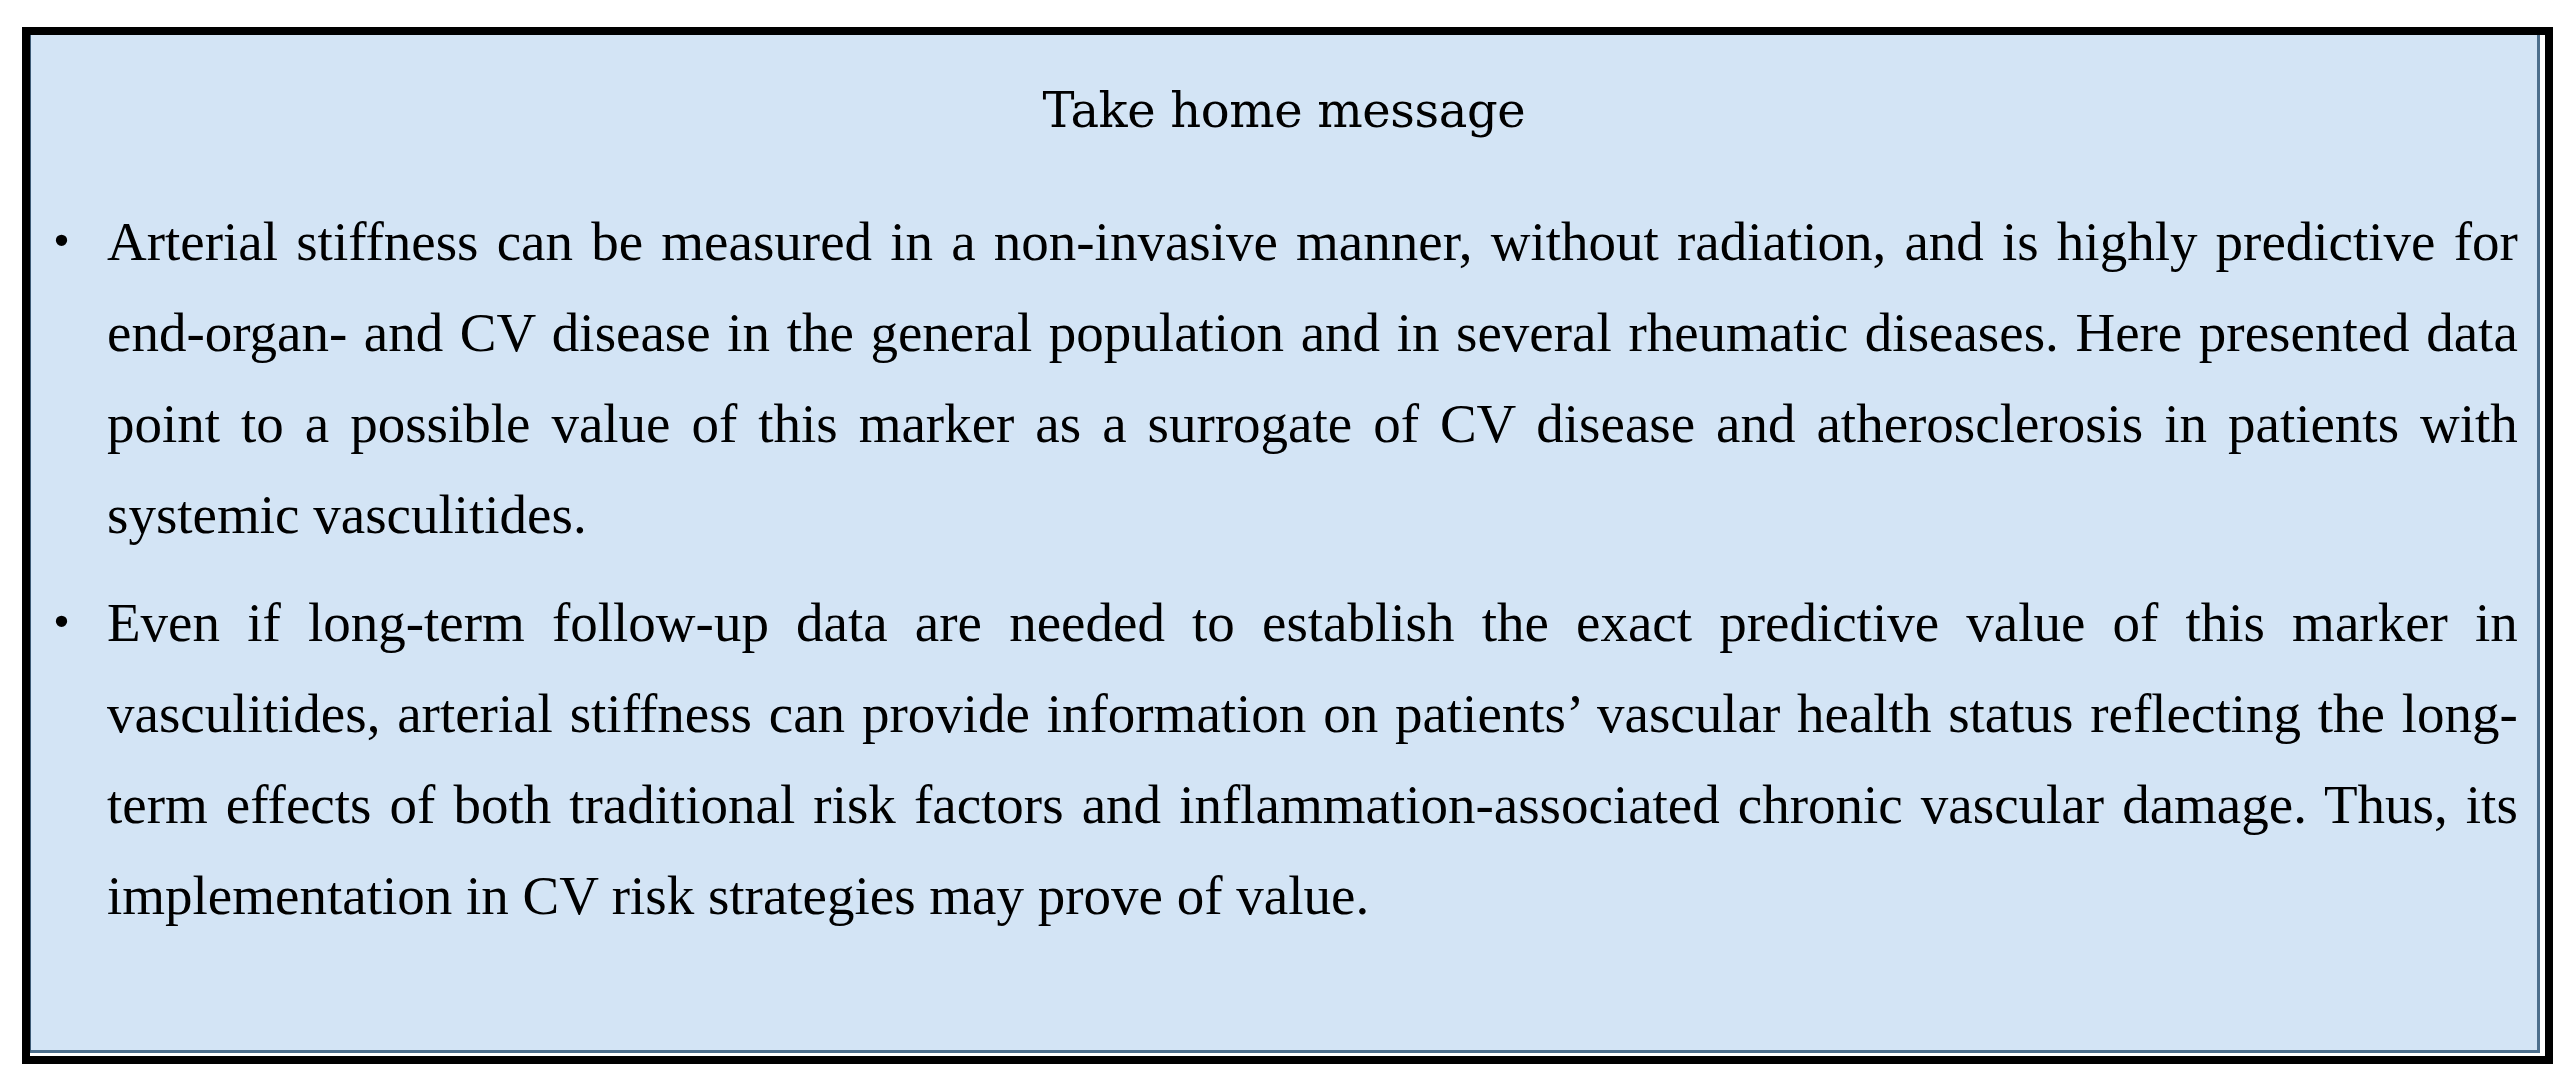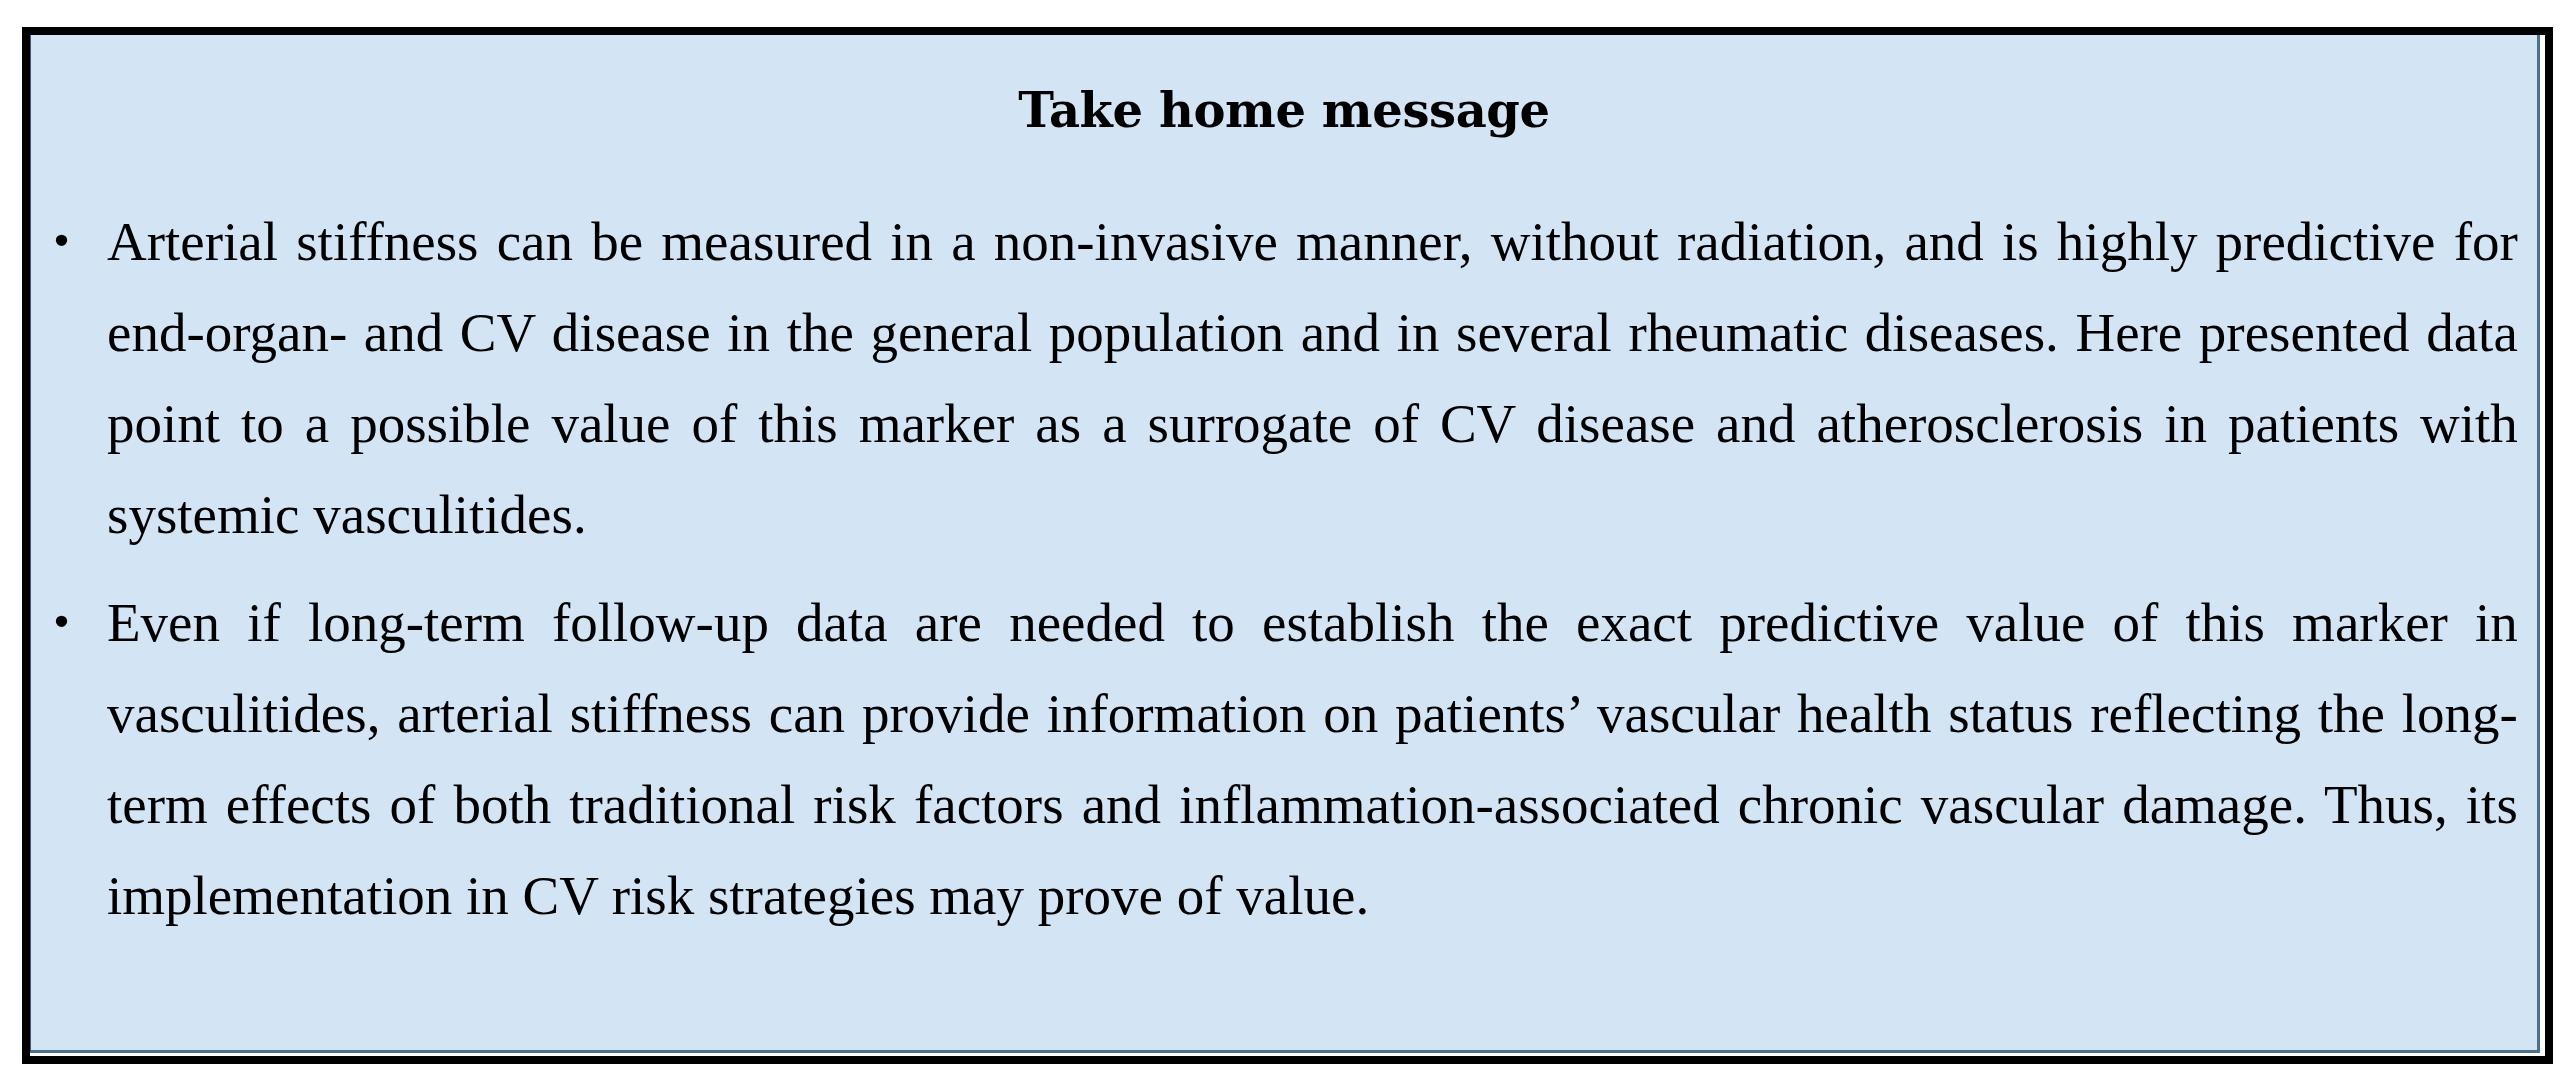--- a/index.html
+++ b/index.html
@@ -33,21 +33,21 @@
     border-bottom: 3.4px solid #4d6f8c;
     border-left: 1.7px solid #3d5a75;
   }
   .title {
     position: absolute;
     left: 0;
     right: 0;
     top: 45px;
     text-align: center;
     font-family: "DejaVu Serif", "Liberation Serif", serif;
-    font-weight: bold;
+    font-weight: normal;
     font-size: 48px;
     line-height: 60px;
     color: #000000;
     letter-spacing: -0.4px;
   }
   .list {
     position: absolute;
     left: 0;
     right: 0;
     top: 161px;

